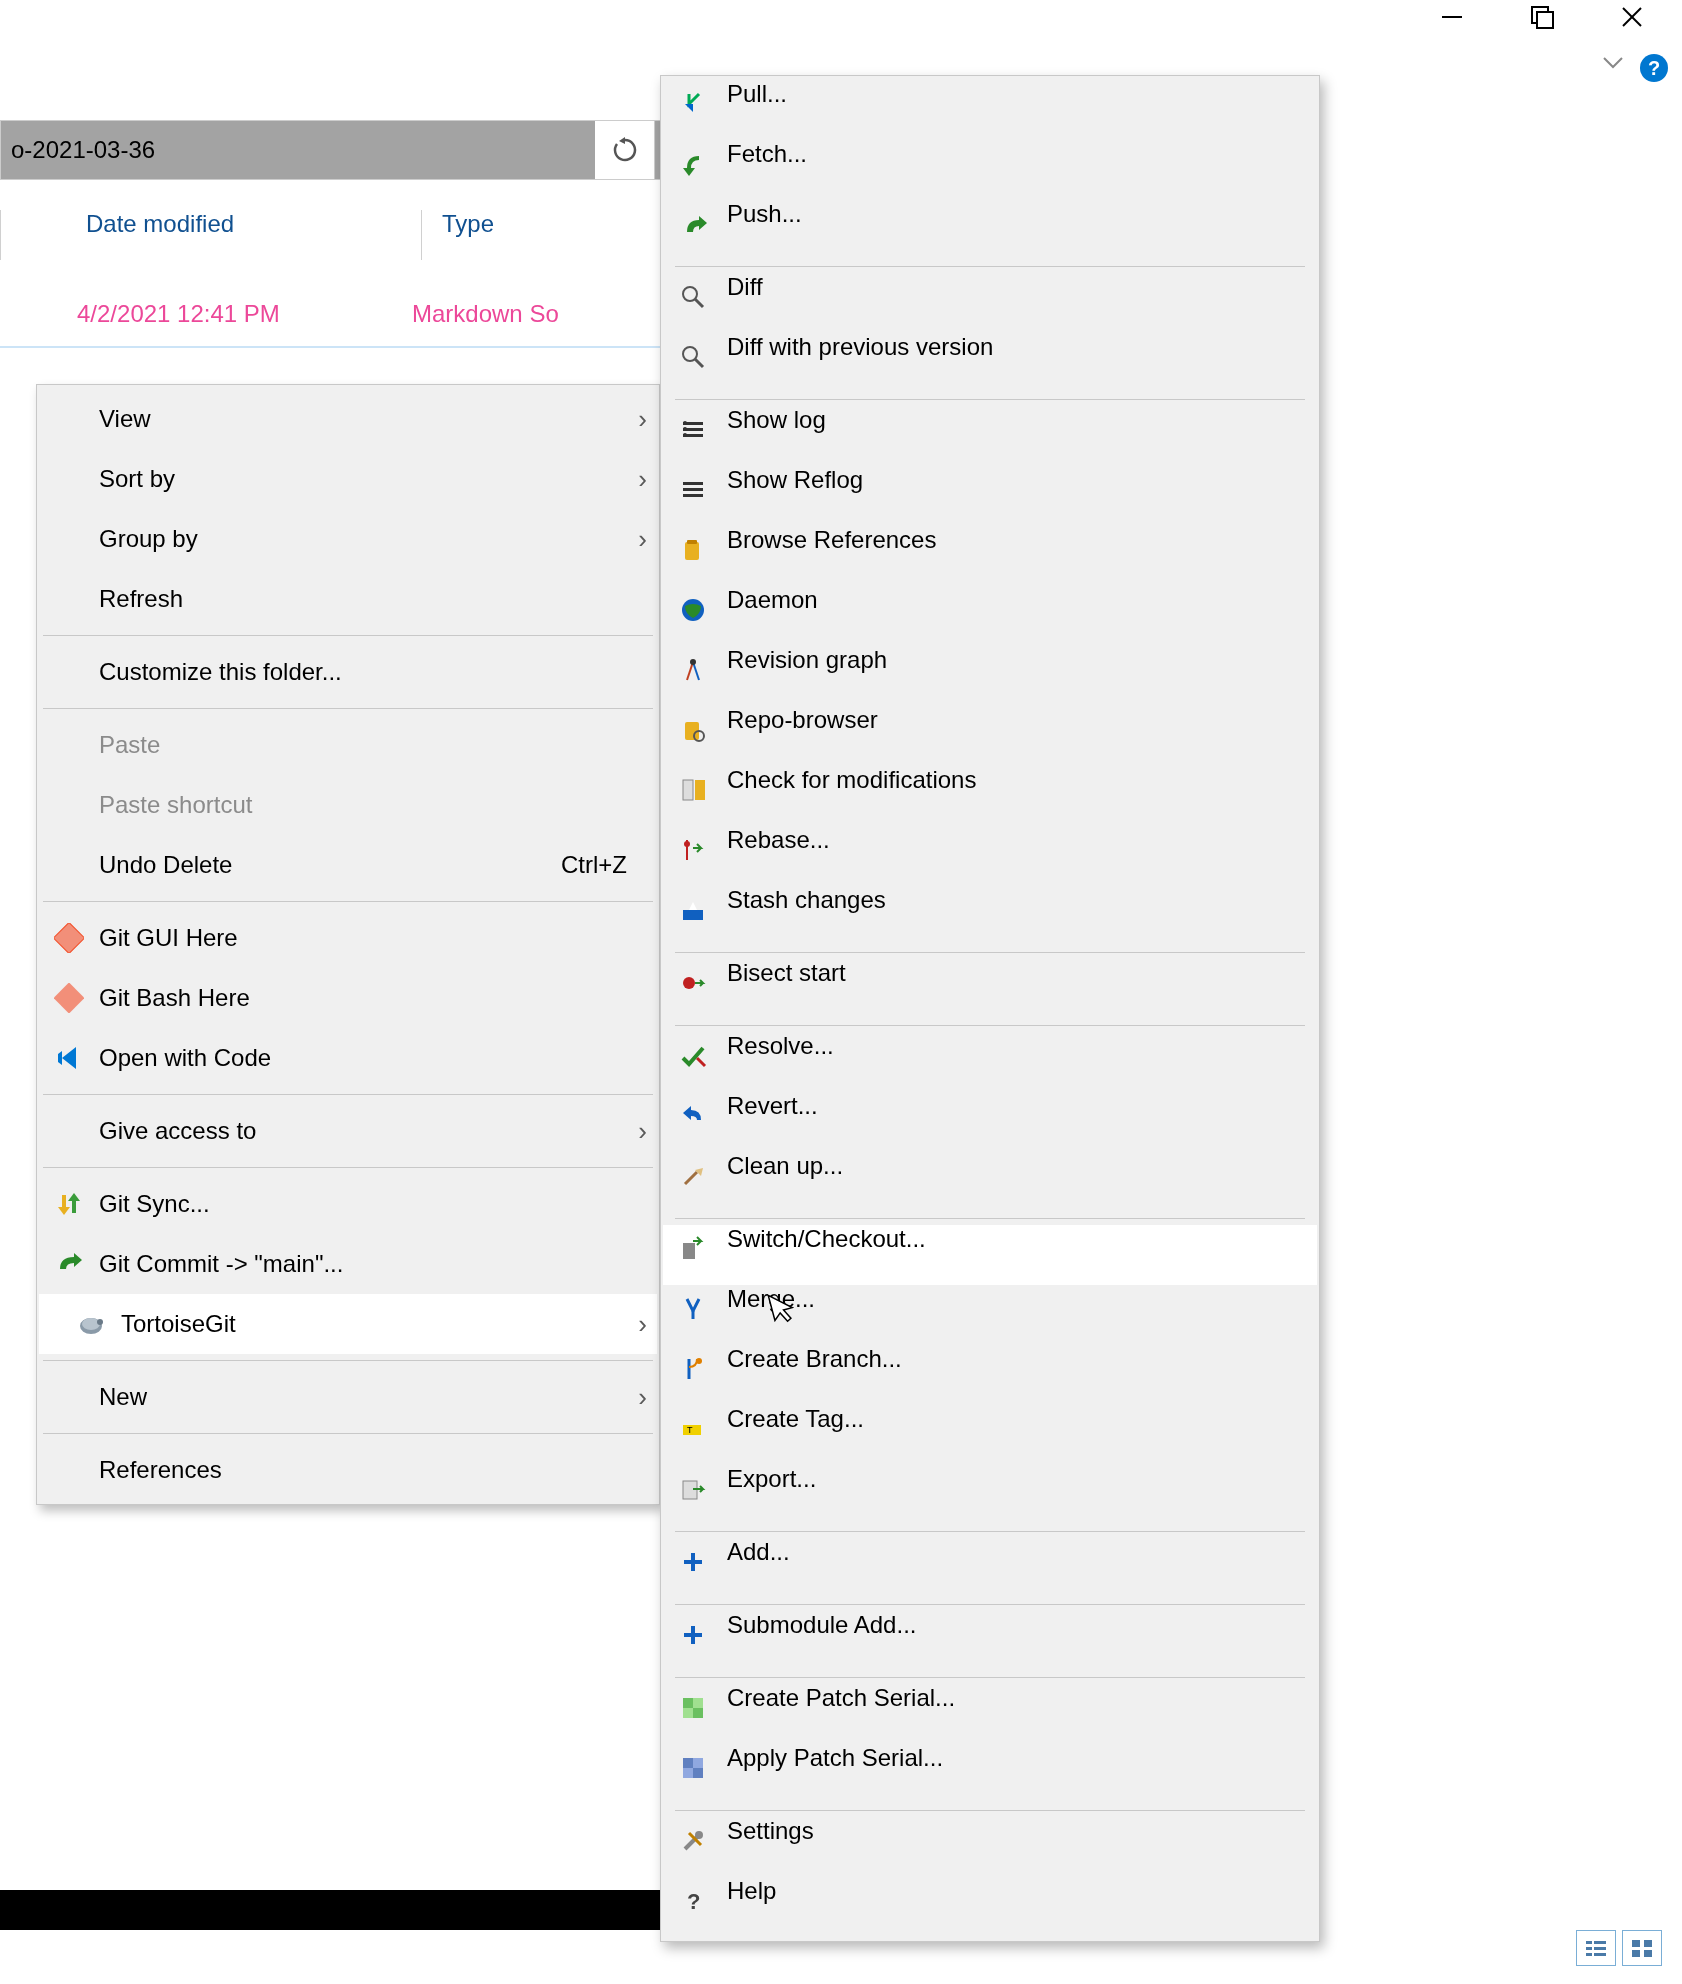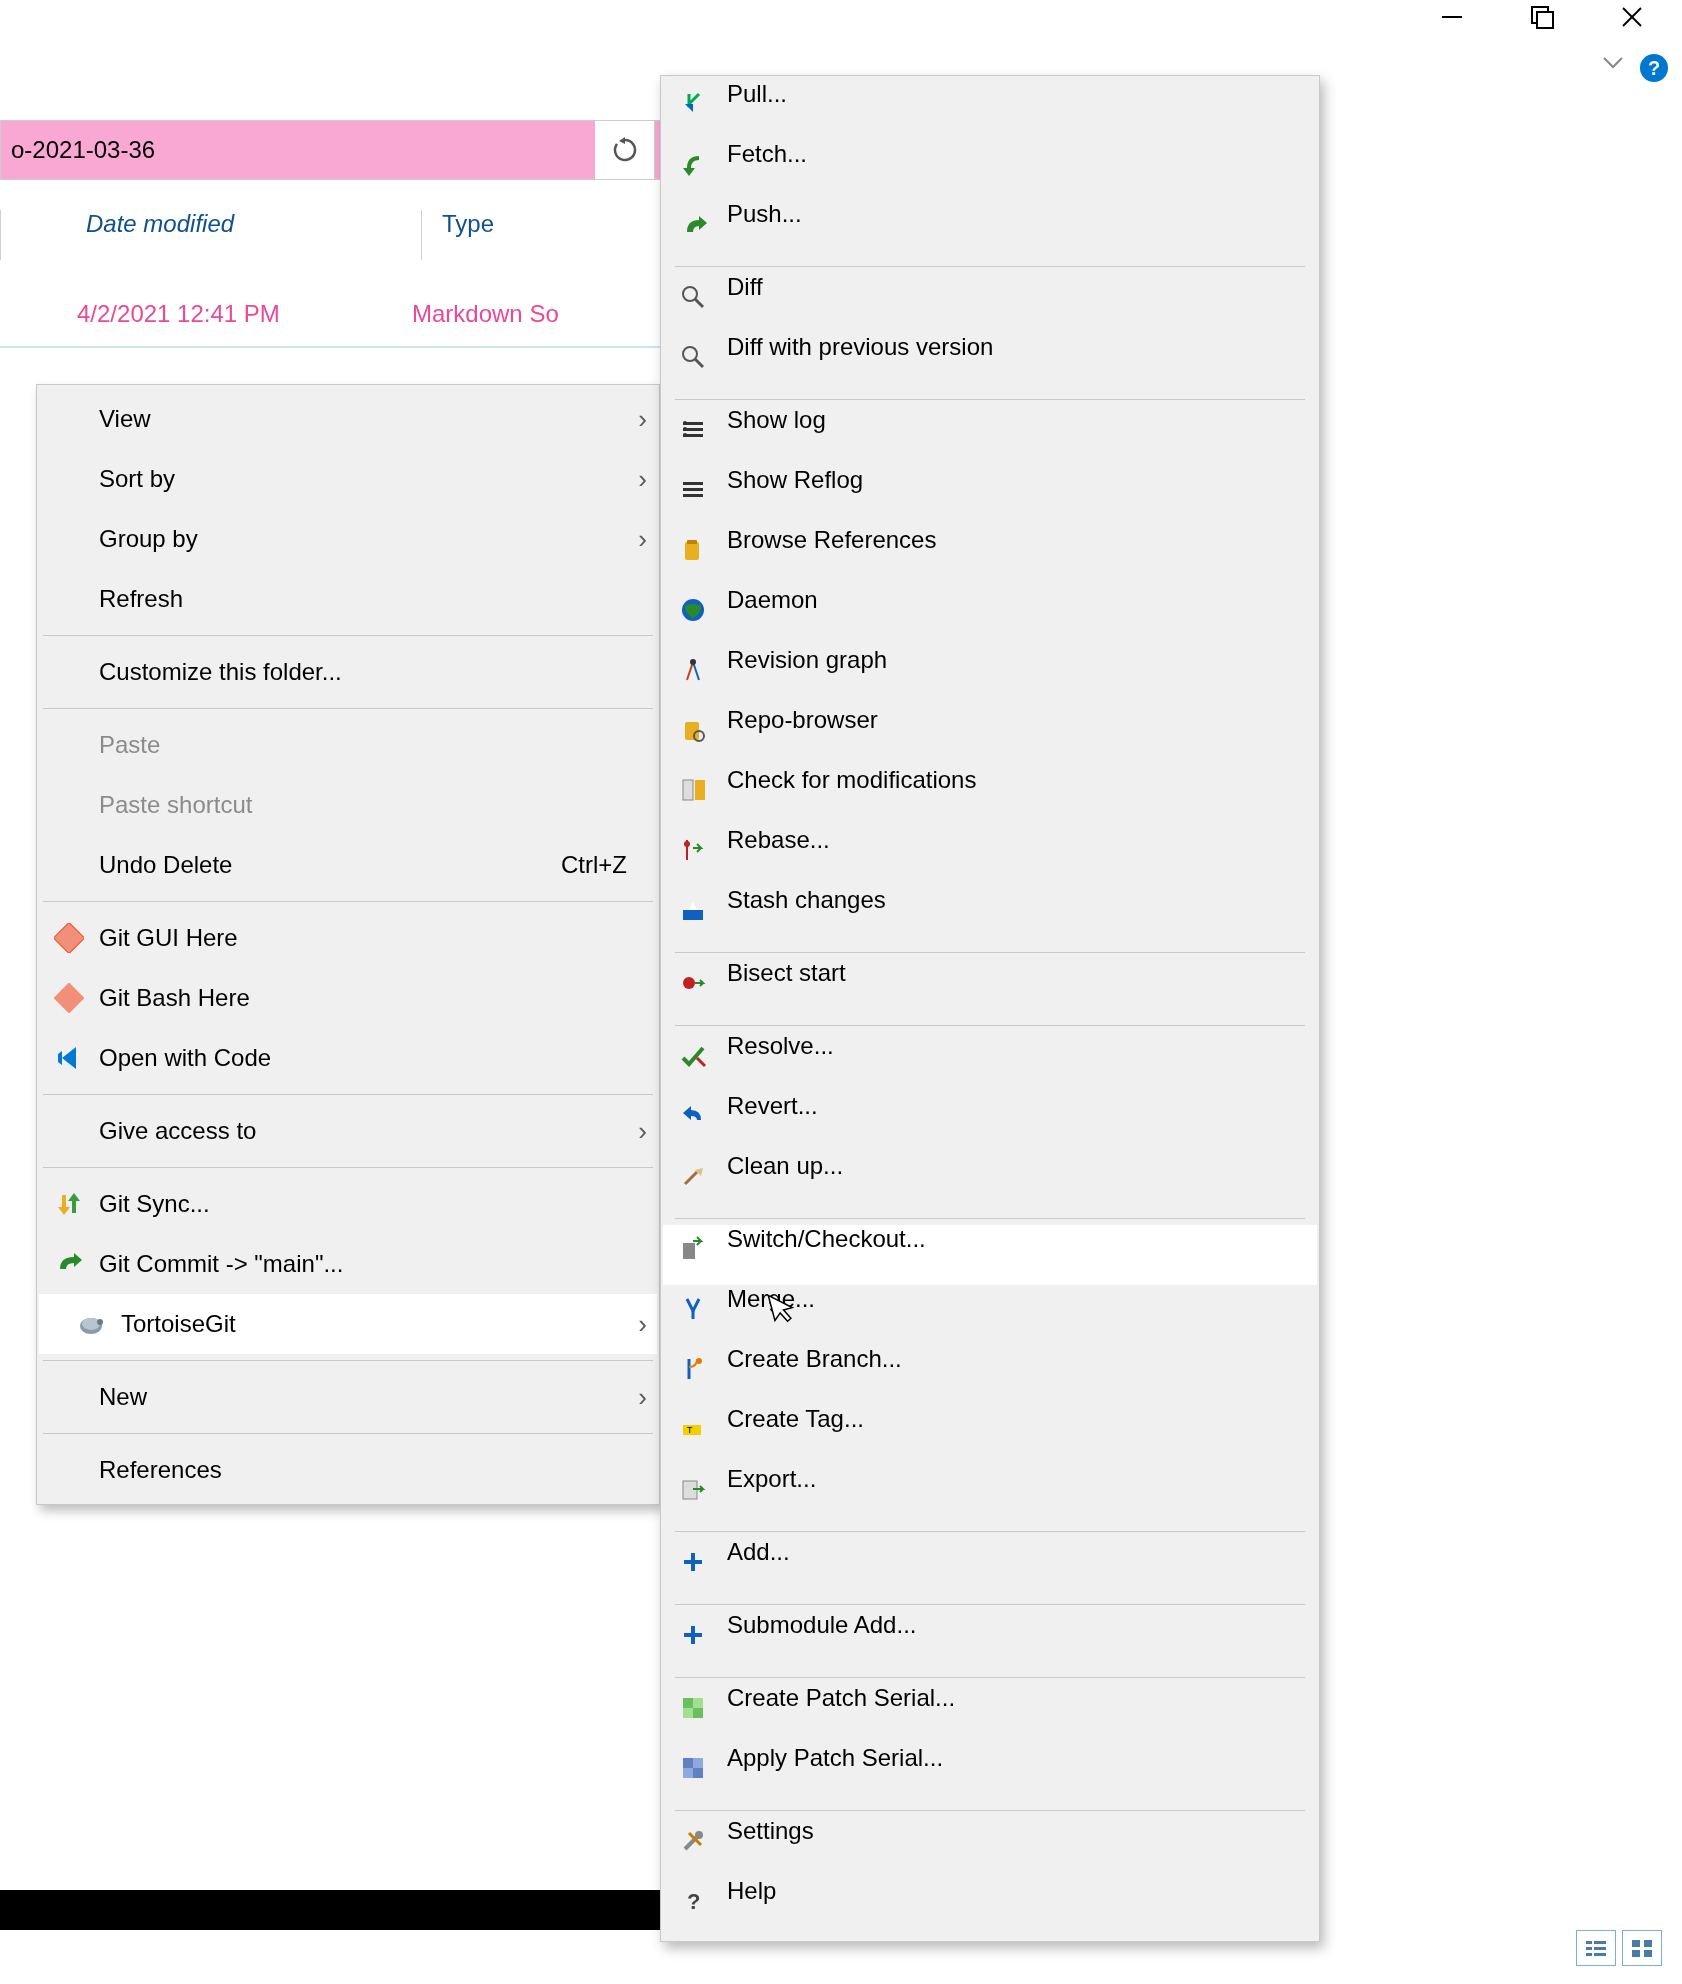--- a/index.html
+++ b/index.html
@@ -56,21 +56,21 @@
 
 .address-row {
   position: absolute;
   top: 120px;
   left: 0;
   width: 768px;
   height: 60px;
   display: flex;
   align-items: center;
   border: 1px solid #ccc;
-  background: #f9a8d4;
+  background: #a3a3a3;
 }
 .address-text {
   flex: 1;
   padding: 6px 10px;
   color: #000;
 }
 .address-dd {
   width: 50px;
   height: 100%;
   display: flex;
@@ -100,21 +100,21 @@
   left: 0;
   display: flex;
   color: #105090;
 }
 .col-sep {
   width: 1px;
   height: 50px;
   background: #d0d0d0;
   margin-right: 20px;
 }
-.col-hdr.date { width: 400px; padding-left: 65px; font-style: italic;}
+.col-hdr.date { width: 400px; padding-left: 65px;}
 .col-hdr.type { padding-left: 0; }
 
 
 .file-row {
   position: absolute;
   top: 300px;
   left: 12px;
   display: flex;
   color: #ec4899;
 }

